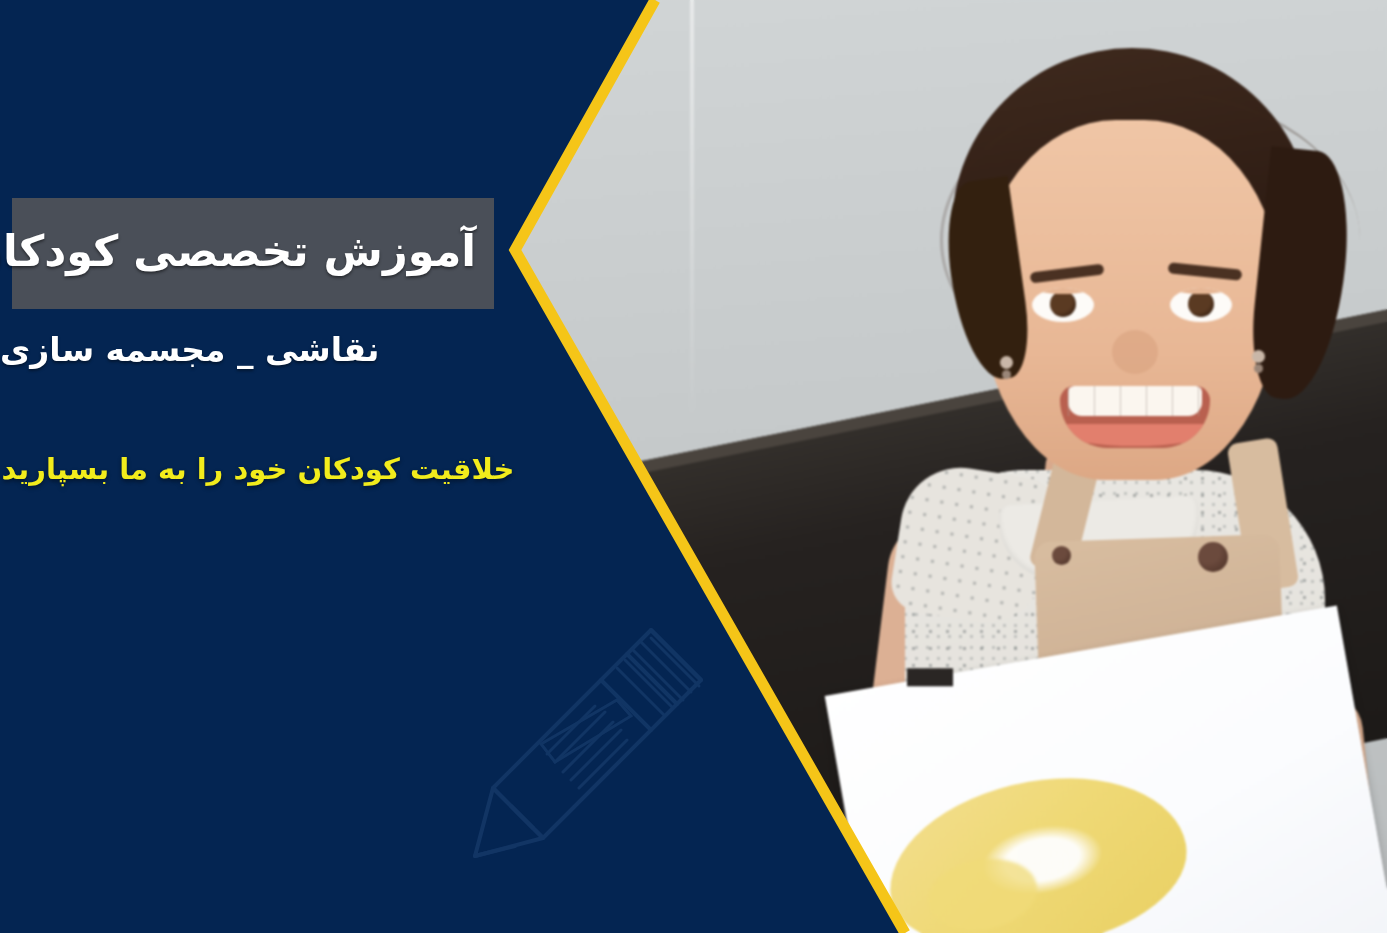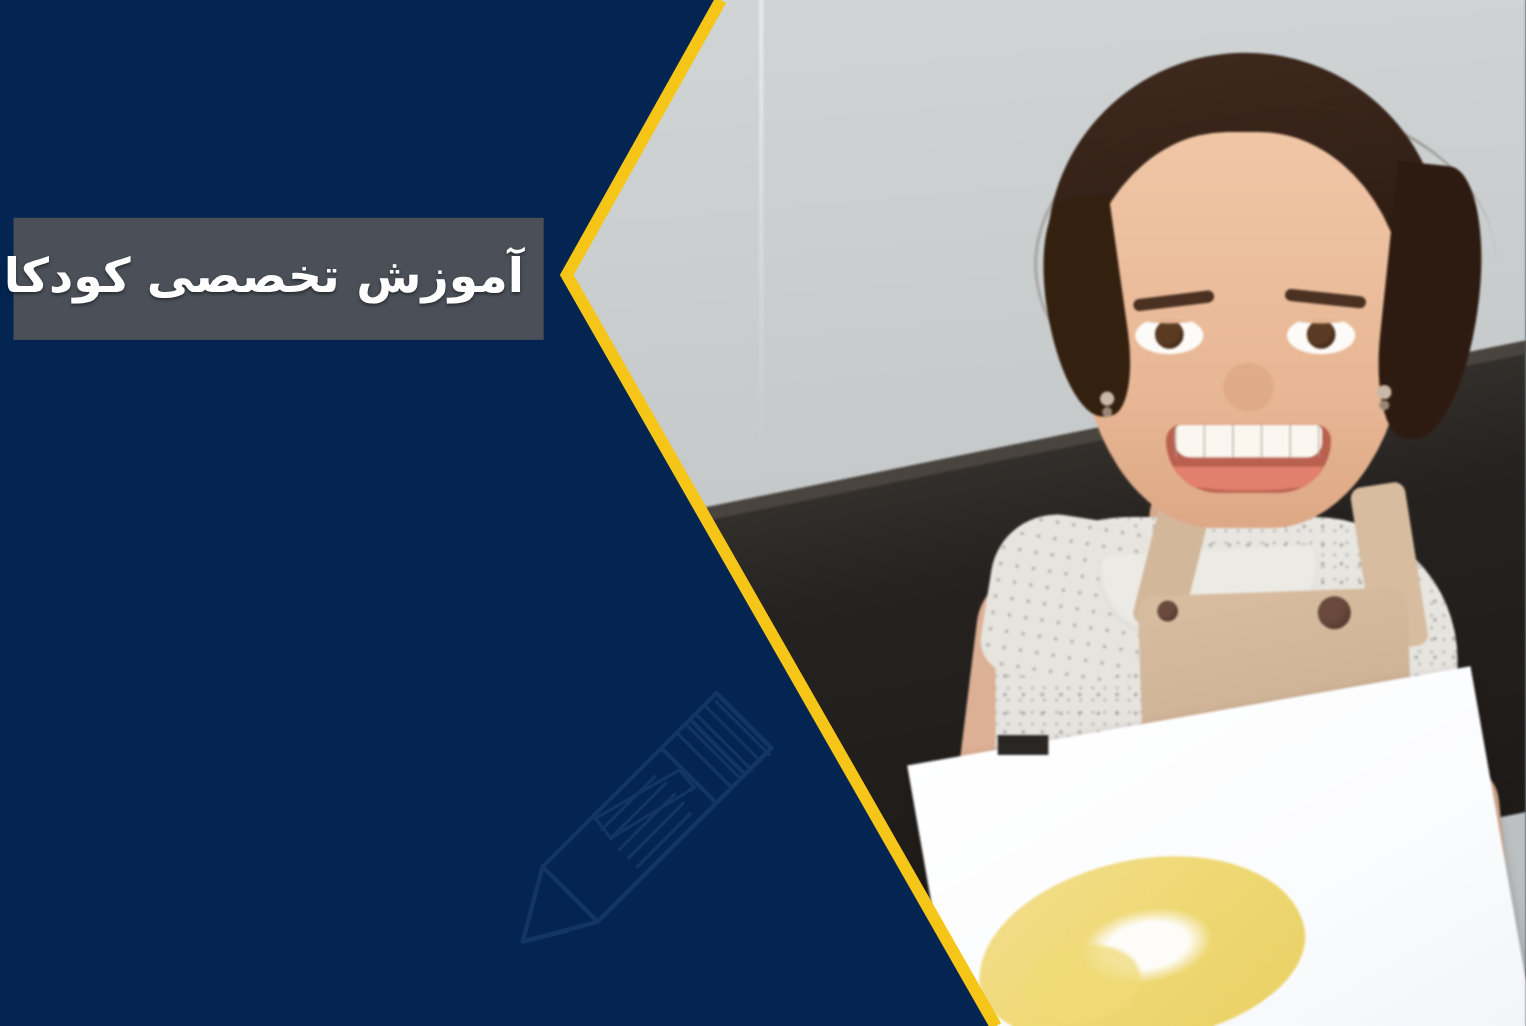--- a/index.html
+++ b/index.html
@@ -387,20 +387,22 @@
         <path d="M92 142 L140 94"></path>
         <path d="M124 176 L172 128"></path>
       </g>
       <path d="M86 132 L162 88 L176 104 L100 150 Z" fill="none" stroke="#1b3f70" stroke-width="3"></path>
     </svg>
 
     <div class="title-box">
       <div class="title-text">آموزش تخصصی کودکان</div>
     </div>
 
-
+    <div class="subtitle">نقاشی _ مجسمه سازی</div>
+
+    <div class="tagline">خلاقیت کودکان خود را به ما بسپارید</div>
   </div>
 
   <svg id="chevron" viewBox="0 0 1387 933">
     <polyline points="655,0 515,250 905,933" fill="none" stroke="#F5C518" stroke-width="11" stroke-linejoin="miter"></polyline>
   </svg>
 
 </div>
 
 </body></html>

